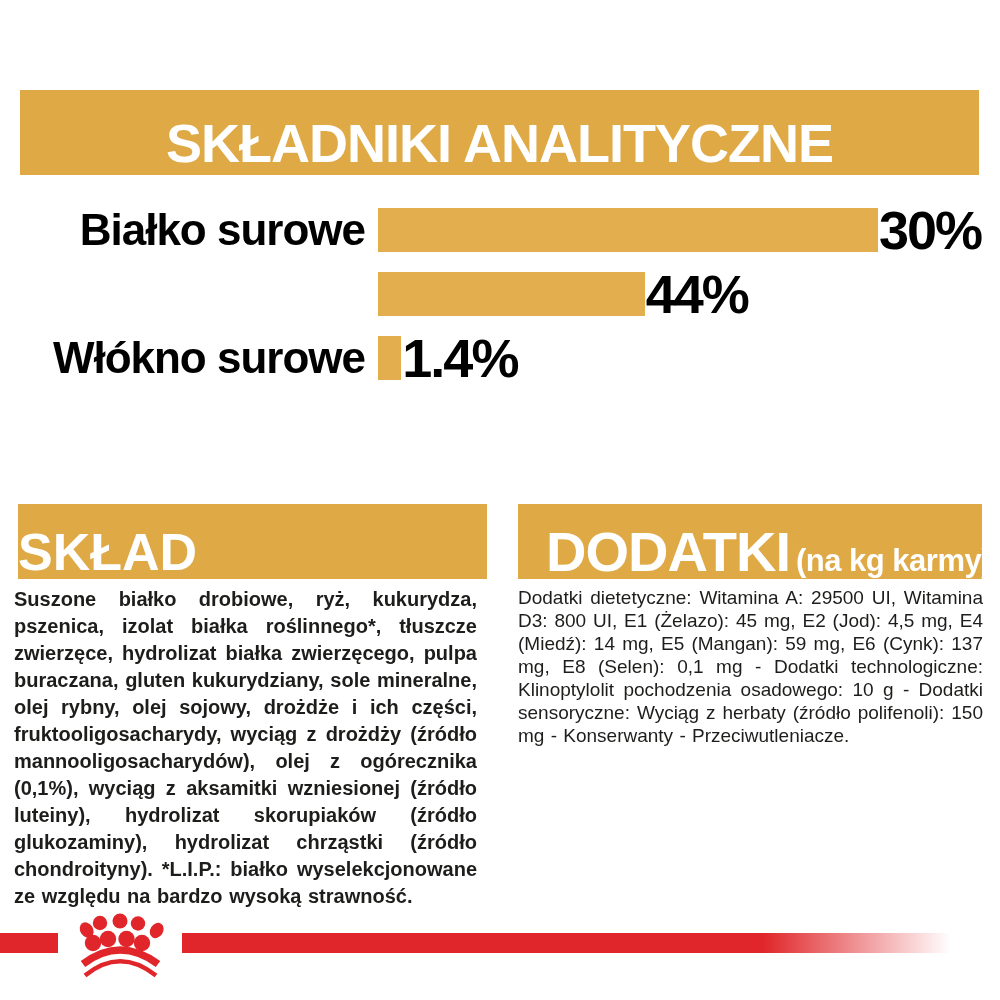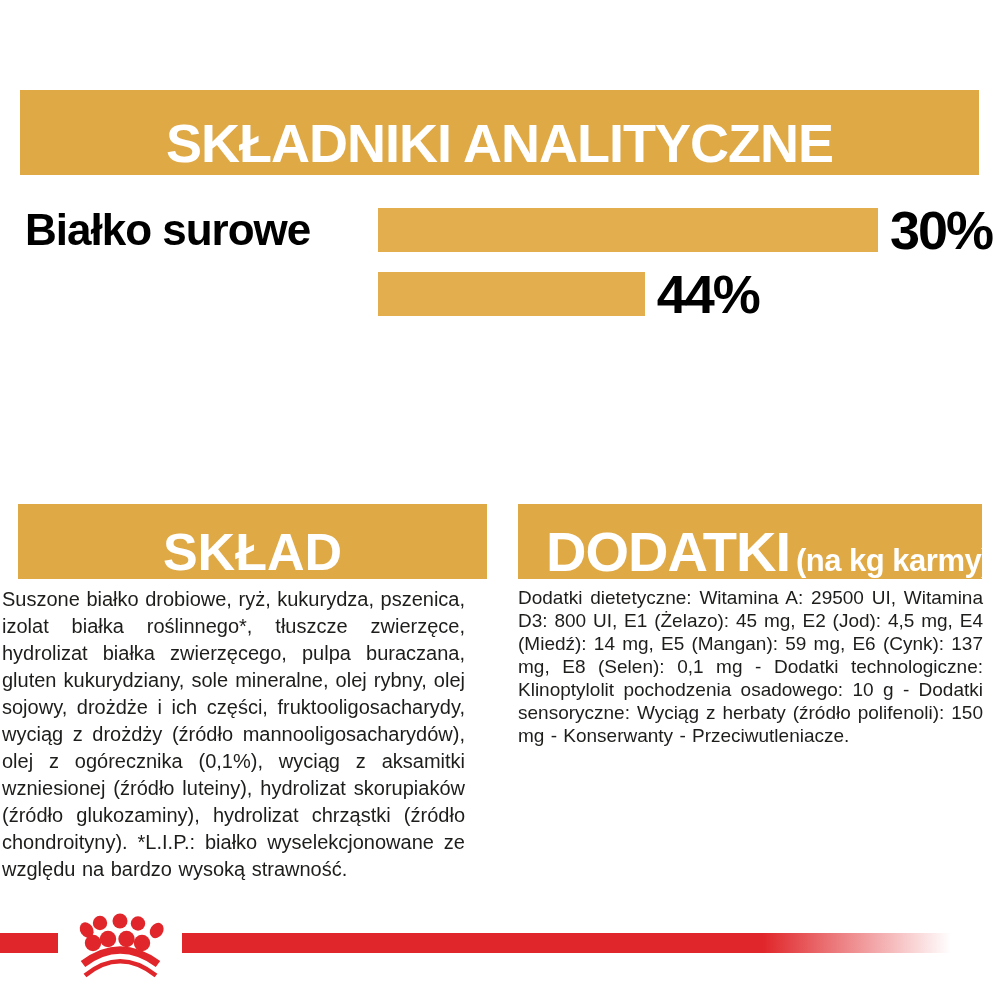--- a/index.html
+++ b/index.html
@@ -16,58 +16,58 @@
     position:absolute;
     background:#dfa945;
     display:flex;align-items:center;
     color:#ffffff;font-weight:700;
   }
   .banner-inner{display:block;width:100%;overflow:visible;margin-top:20px;}
   .main-banner{left:20px;top:90px;width:959px;height:85px;}
   .main-banner .banner-inner{text-align:center;}
   .main-banner .fit{font-size:54px;letter-spacing:-1px;}
   .sklad-banner{left:18px;top:504px;width:469px;height:75px;}
-  .sklad-banner .banner-inner{text-align:center;}
+  .sklad-banner .banner-inner{}
   .sklad-banner .fit{font-size:52px;letter-spacing:0px;}
   .dodatki-banner{left:518px;top:504px;width:464px;height:75px;padding-left:28px;box-sizing:border-box;}
   .dodatki-banner .banner-inner{text-align:left;}
   .dodatki-main{font-size:56px;font-weight:700;letter-spacing:-1px;}
   .dodatki-suffix{font-size:31px;font-weight:700;margin-left:6px;letter-spacing:-0.5px;}
   
   .fit{display:inline-block;white-space:nowrap;}
   .fit-left{transform-origin:0 50%;}
   .fit-center{transform-origin:50% 50%;}
   
-  .chart{position:absolute;left:0;top:198px;width:1000px;}
+  .chart{position:absolute;left:0;top:198px;width:1000px;text-align:right;}
   .bar-row{position:relative;height:64px;}
   .bar-label-box{
     position:absolute;left:25px;top:50%;transform:translateY(-50%);
     width:340px;overflow:visible;
   }
   .bar-label{
     font-size:44px;font-weight:700;color:#000;
     letter-spacing:-1px;line-height:1;
   }
   .bar-zone{
     position:absolute;left:378px;right:5px;top:50%;transform:translateY(-50%);
-    height:44px;display:flex;align-items:center;gap:12px;
+    height:44px;display:flex;align-items:center;gap:1px;
   }
   .bar-fill{height:44px;background:#e2ae4e;flex:0 0 auto;}
   .bar-value{
     font-size:54px;font-weight:700;color:#000;
     letter-spacing:-2px;line-height:1;white-space:nowrap;
   }
   
   .body-text{
     position:absolute;margin:0;
     text-align:justify;
     color:#1d1d1b;
     word-spacing:1px;
   }
-  .sklad-body{left:2px;top:586px;width:463px;font-size:20px;line-height:27px;}
+  .sklad-body{left:14px;top:586px;width:463px;font-size:20px;line-height:27px;font-weight:bold;}
   .dodatki-body{left:518px;top:586px;width:465px;font-size:19px;line-height:23px;}
   
   .band{position:absolute;top:933px;height:20px;background:#e0262a;}
   .band-left{left:0;width:58px;}
   .band-right{
     left:182px;width:818px;
     background:linear-gradient(to right,#e0262a 0%,#e0262a 71%,rgba(224,38,42,0) 94%);
   }
   .crown{position:absolute;left:53px;top:901px;width:134px;height:92px;}
 </style>
@@ -90,20 +90,27 @@
         </div>
       </div>
 
       <div class="bar-row">
         <div class="bar-zone">
           <div class="bar-fill" style="width: 266.667px; background: rgb(226, 174, 78);"></div>
           <span class="bar-value">44%</span>
         </div>
       </div>
 
+      <div class="bar-row">
+        <div class="bar-label-box"><span class="bar-label fit fit-left">Włókno surowe</span></div>
+        <div class="bar-zone">
+          <div class="bar-fill" style="width: 23.3333px; background: rgb(226, 174, 78);"></div>
+          <span class="bar-value">1.4%</span>
+        </div>
+      </div>
     </section>
 
   <section>
     <div class="gold-banner sklad-banner">
       <span class="banner-inner"><span class="fit fit-center">SKŁAD</span></span>
     </div>
     <p class="body-text sklad-body">Suszone białko drobiowe, ryż, kukurydza, pszenica, izolat białka roślinnego*, tłuszcze zwierzęce, hydrolizat białka zwierzęcego, pulpa buraczana, gluten kukurydziany, sole mineralne, olej rybny, olej sojowy, drożdże i ich części, fruktooligosacharydy, wyciąg z drożdży (źródło mannooligosacharydów), olej z ogórecznika (0,1%), wyciąg z aksamitki wzniesionej (źródło luteiny), hydrolizat skorupiaków (źródło glukozaminy), hydrolizat chrząstki (źródło chondroityny). *L.I.P.: białko wyselekcjonowane ze względu na bardzo wysoką strawność.</p>
   </section>
 
   <section>

